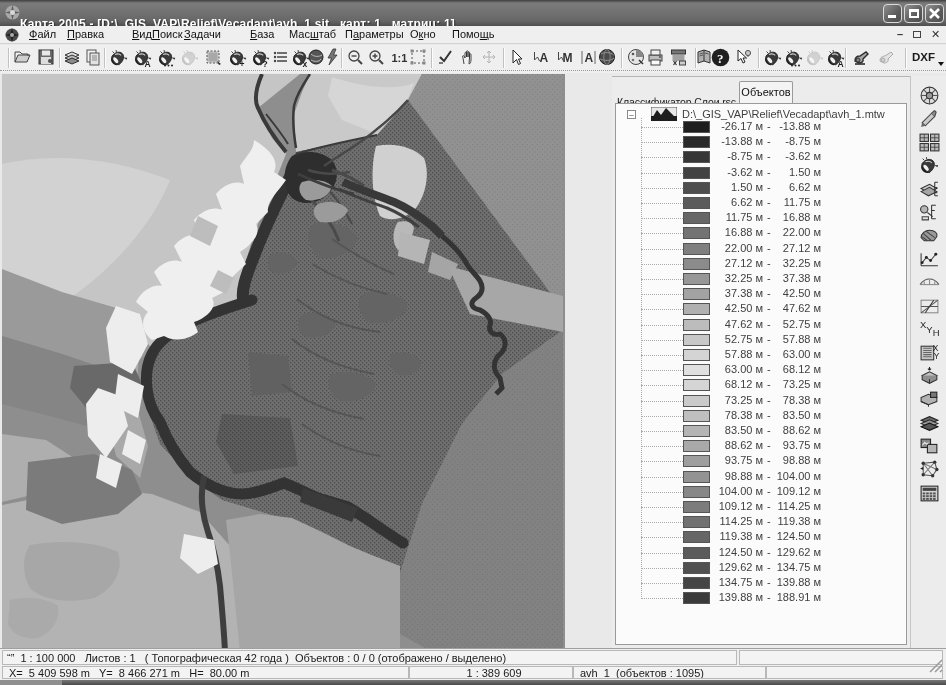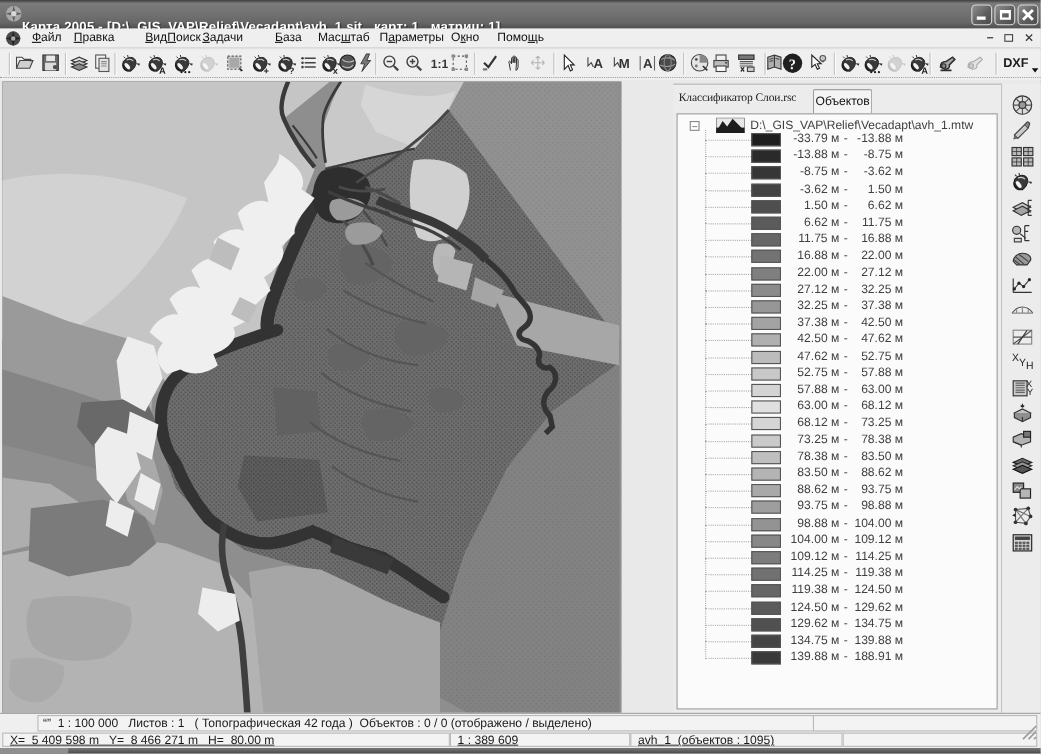--- a/index.html
+++ b/index.html
@@ -20,42 +20,42 @@
 
 #tbar { position:absolute; left:0; top:45px; width:946px; height:25px; background:#efefef; }
 .tsep { position:absolute; top:3px; width:2px; height:20px; border-left:1px solid #c2c2c2; border-right:1px solid #fdfdfd; }
 #tbline { position:absolute; left:0; top:70px; width:946px; height:3px; background:#efefef;
   border-top:1px dotted #9a9a9a; }
 
 #map { position:absolute; left:2px; top:74px; width:563px; height:574px; background:#8d8d8d; overflow:hidden; }
 
 #panel { position:absolute; left:612px; top:76px; width:298px; height:572px; background:#ececec; }
 #panel .topline { position:absolute; left:0px; top:0px; width:298px; height:1px; background:#b5b5b5; }
-.tab1 { position:absolute; left:5px; top:8px; font-size:10.5px; letter-spacing:-0.1px; color:#222;font-family:Liberation Serif, serif; }
+.tab1 { position:absolute; left:5px; top:20px; font-size:10.5px; letter-spacing:-0.1px; color:#222; }
 .tab2 { position:absolute; left:127px; top:5px; width:54px; height:22px; background:#f4f4f4;
   border:1px solid #9a9a9a; border-bottom:none; border-radius:2px 2px 0 0; font-size:11px;
   color:#111; text-align:center; padding-top:4px; }
 #list { position:absolute; left:3px; top:27px; width:292px; height:542px; background:#fbfbfb;
   border:1px solid #9a9a9a; }
 #tree { position:absolute; left:612px; top:76px; width:298px; height:572px; font-size:11px; color:#3f3f3f; }
 .lrow { position:absolute; left:0; height:15px; width:298px; }
 .lrow .sw { position:absolute; left:71px; top:0px; width:27px; height:12px; border:1px solid #555; }
 .lrow .tl { position:absolute; left:29px; top:6px; width:42px; border-top:1px dotted #aaa; }
 .lrow .v1 { position:absolute; left:104px; width:47px; text-align:right; top:-1px; }
 .lrow .dash { position:absolute; left:155px; top:-1px; }
 .lrow .v2 { position:absolute; left:162px; width:47px; text-align:right; top:-1px; }
 #vline { position:absolute; left:641px; top:118px; width:1px; height:479px; border-left:1px dotted #aaa; }
 
 #rbar { position:absolute; left:910px; top:76px; width:36px; height:572px; background:#ececec;
   border-left:1px solid #c5c5c5; }
 
 #st1 { position:absolute; left:0; top:648px; width:946px; height:18px; background:#efefef;
   border-top:1px solid #9f9f9f; font-size:11px; color:#1a1a1a; }
 #st1 .f1 { position:absolute; left:2px; top:1px; width:735px; height:15px; border:1px solid #b8b8b8;
-  background:#f3f3f3; padding:1px 0 0 4px; white-space:nowrap; overflow:hidden;margin-left:32px;}
+  background:#f3f3f3; padding:1px 0 0 4px; white-space:nowrap; overflow:hidden;}
 #st1 .f2 { position:absolute; left:739px; top:1px; width:204px; height:15px; border:1px solid #b8b8b8; background:#f3f3f3;}
 #st2 { position:absolute; left:0; top:666px; width:946px; height:14px; background:#efefef; font-size:11px; color:#1a1a1a; }
 #st2 .f { position:absolute; top:0px; height:13px; border:1px solid #b8b8b8; background:#f3f3f3;
   padding:0 0 0 6px; white-space:nowrap; overflow:hidden;text-decoration:underline; }
 #taskbar { position:absolute; left:0; top:680px; width:946px; height:5px;
   background:linear-gradient(180deg,#777,#4a4a4a); }
 #tstart { position:absolute; left:0px; top:680px; width:62px; height:5px; background:#8f8f8f; }
 </style></head>
 <body>
 <div id="root">
@@ -503,21 +503,21 @@
  <div style="position:absolute;left:15px;top:34px;width:9px;height:9px;border:1px solid #888;background:#fff;font-size:8px;line-height:7px;text-align:center;color:#333">–</div>
  <svg style="position:absolute;left:39px;top:31px" width="26" height="14" viewBox="0 0 26 14">
    <rect x="0" y="0" width="26" height="14" fill="#e8e8e8" stroke="#555"></rect>
    <path d="M0,13 L6,3 L10,8 L15,1 L22,8 L26,13 Z" fill="#1d1d1d"></path>
         <rect x="0" y="9" width="26" height="5" fill="#1d1d1d"></rect>
  </svg>
  <div style="position:absolute;left:70px;top:32px;white-space:nowrap">D:\_GIS_VAP\Relief\Vecadapt\avh_1.mtw</div>
  <div class="lrow" style="top:45.0px">
         <span class="tl"></span>
         <span class="sw" style="background:rgb(30,30,30)"></span>
-        <span class="v1">-33.79 м</span>
+        <span class="v1">-26.17 м</span>
         <span class="dash">-</span>
         <span class="v2">-13.88 м</span>
       </div>
 <div class="lrow" style="top:60.2px">
         <span class="tl"></span>
         <span class="sw" style="background:rgb(42,42,42)"></span>
         <span class="v1">-13.88 м</span>
         <span class="dash">-</span>
         <span class="v2">-8.75 м</span>
       </div>
@@ -855,21 +855,21 @@
         <rect x="13.399999999999999" y="14.2" width="2.5" height="1.9"></rect>
       </g>
     </svg>
 
 <div id="st1">
  <div class="f1">“”&nbsp; 1 : 100 000&nbsp;&nbsp; Листов : 1&nbsp;&nbsp; ( Топографическая 42 года )&nbsp; Объектов : 0 / 0 (отображено / выделено)</div>
  <div class="f2"></div>
 </div>
 <div id="st2">
  <div class="f" style="left:2px;width:407px">X=&nbsp; 5 409 598 m&nbsp;&nbsp; Y=&nbsp; 8 466 271 m&nbsp;&nbsp; H=&nbsp; 80.00 m</div>
- <div class="f" style="left:409px;width:164px;">1 : 389 609</div>
+ <div class="f" style="left:409px;width:164px;text-align:center">1 : 389 609</div>
  <div class="f" style="left:573px;width:193px">avh_1&nbsp; (объектов : 1095)</div>
  <div class="f" style="left:766px;width:177px"></div>
 </div>
 <svg style="position:absolute;left:928px;top:658px" width="16" height="16" viewBox="0 0 16 16">
 <path d="M14,2 L2,14 M14,7 L7,14 M14,12 L12,14" stroke="#9a9a9a" stroke-width="1.5" fill="none"></path>
 </svg>
 <div id="taskbar"></div>
 <div id="tstart"></div>
 
 </div>

